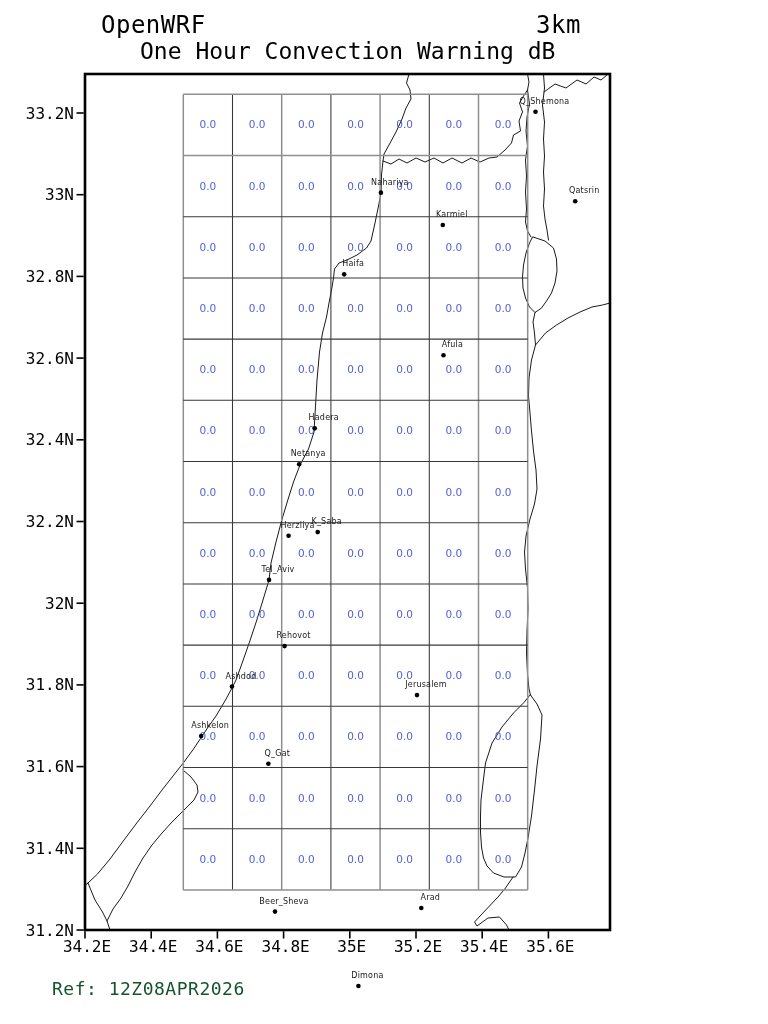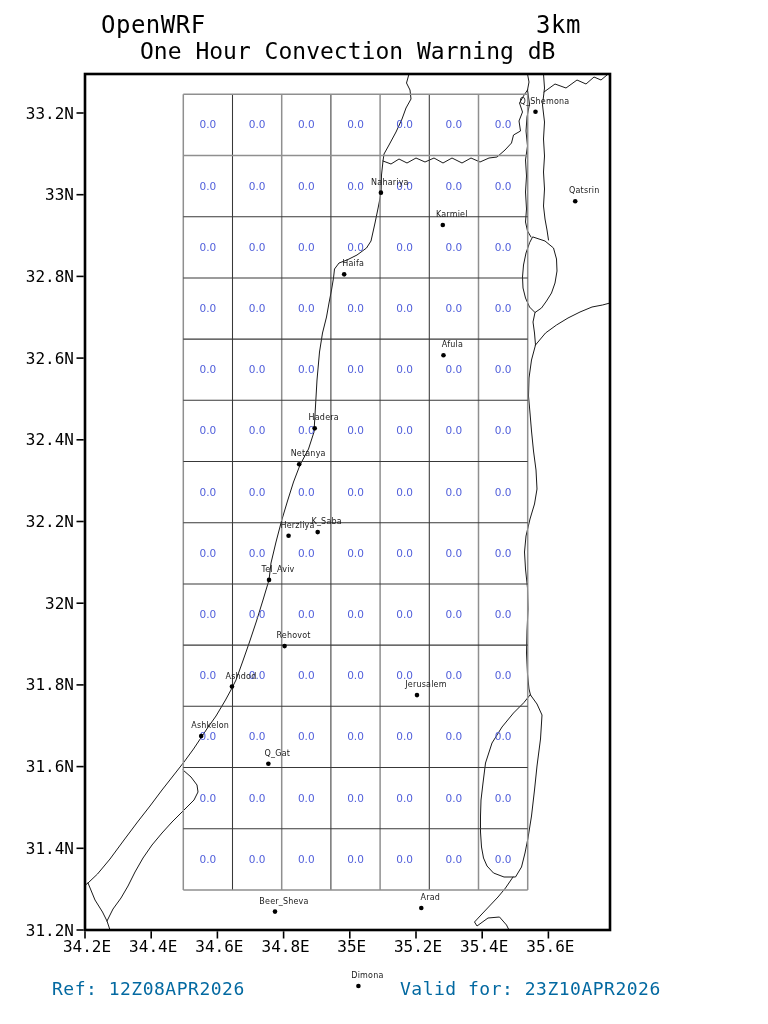--- a/index.html
+++ b/index.html
@@ -1,20 +1,20 @@
 <!DOCTYPE html>
 <html><head>
 <meta charset="utf-8">
 <style>
   html,body{margin:0;padding:0;background:#ffffff;}
   .canvas{position:relative;width:768px;height:1024px;background:#ffffff;overflow:hidden;
           font-family:"DejaVu Sans Mono",monospace;}
   .title-line{position:absolute;color:#000;font-size:24px;letter-spacing:.5px;white-space:pre;}
   .subtitle-line{position:absolute;color:#000;font-size:23px;letter-spacing:0;white-space:pre;text-align:right;}
-  .footer-text{position:absolute;color:#0369a1;font-size:18px;letter-spacing:.5px;white-space:pre;}
+  .footer-text{position:absolute;color:#14532d;font-size:18px;letter-spacing:.5px;white-space:pre;}
   svg{position:absolute;left:0;top:0;}
   path.geo{fill:none;stroke:#1a1a1a;stroke-width:1;stroke-linejoin:round;stroke-linecap:round;}
   text.cellval{font-family:"DejaVu Sans",sans-serif;font-size:10.5px;}
   text.citylabel{font-family:"DejaVu Sans",sans-serif;font-size:8px;fill:#1a1a1a;letter-spacing:.2px;}
   text.ticklabel{font-family:"DejaVu Sans Mono",monospace;font-size:16px;fill:#000;}
 </style>
 </head>
 <body>
 
 <div class="canvas">
@@ -258,14 +258,13 @@
         <line x1="416" y1="931.3" x2="416" y2="938.5" stroke="#000000" stroke-width="1.6"></line>
         <text x="418" y="952" text-anchor="middle" class="ticklabel">35.2E</text>
         <line x1="482.19999999999857" y1="931.3" x2="482.19999999999857" y2="938.5" stroke="#000000" stroke-width="1.6"></line>
         <text x="484.19999999999857" y="952" text-anchor="middle" class="ticklabel">35.4E</text>
         <line x1="548.3999999999995" y1="931.3" x2="548.3999999999995" y2="938.5" stroke="#000000" stroke-width="1.6"></line>
         <text x="550.3999999999995" y="952" text-anchor="middle" class="ticklabel">35.6E</text>
       </g>
   </svg>
 
   <div class="footer-text" style="left:52px;top:978px">Ref: 12Z08APR2026</div>
-  <div class="footer-text" style="left:400px;top:978px">Valid for: 23Z10APR2026</div>
 </div>
 
 </body></html>

